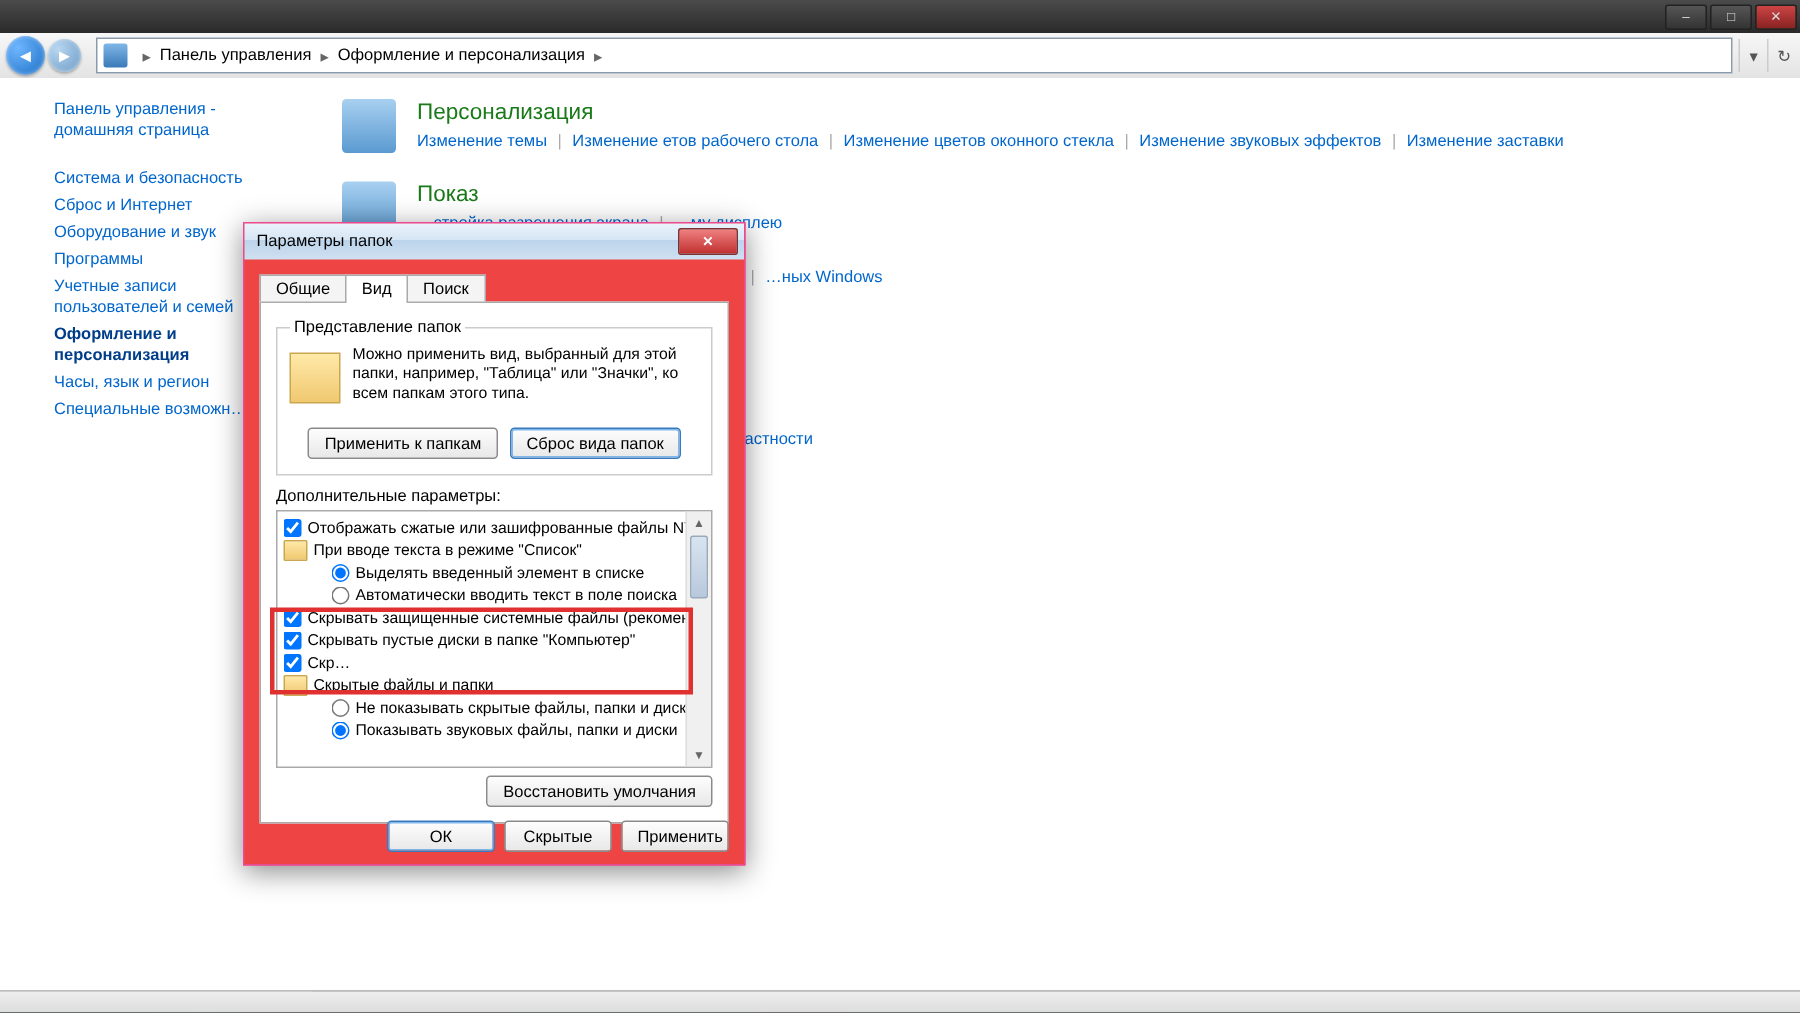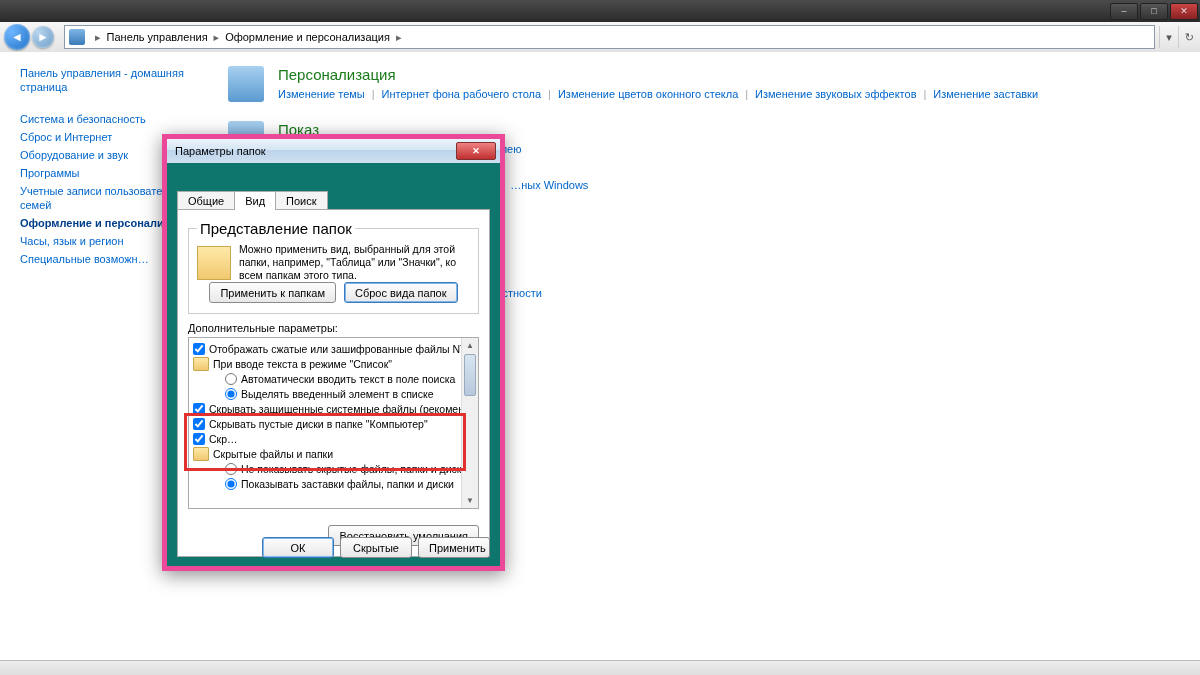--- a/index.html
+++ b/index.html
@@ -17,45 +17,45 @@
   .addrbar .sep{color:#666;margin:0 4px}
   .addrbar .cp-icon{width:16px;height:16px;background:linear-gradient(#7fb6e6,#3a7ab8);border-radius:2px;margin-right:6px;display:inline-block}
   .addrctl{display:flex;align-items:center;border-left:1px solid #ccc;height:22px;padding:0 6px;color:#555}
   .searchbox{width:210px;height:22px;background:#fff;border:1px solid #8a9aaa;margin-right:6px;padding:0 4px;display:flex;align-items:center;color:#777;font-style:italic}
   .searchbox .sicon{width:14px;height:14px;margin-right:4px;display:inline-block;border:1.5px solid #6a8ab0;border-radius:50%;position:relative}
   .searchbox .sicon:after{content:"";position:absolute;width:5px;height:1.5px;background:#6a8ab0;transform:rotate(45deg);bottom:-2px;right:-3px}
   
   .explorer{position:absolute;top:52px;left:0;right:0;bottom:14px;background:#fff;display:flex}
   .statusbar{position:absolute;bottom:0;left:0;right:0;height:14px;background:linear-gradient(#eee,#ddd);border-top:1px solid #bbb}
   .sidebar{width:178px;padding:10px 10px 10px 20px;background:#fff}
-  .sidebar a{display:block;color:#0066cc;text-decoration:none;margin:4px 0;line-height:14px}
+  .sidebar a{display:block;color:#0066cc;text-decoration:none;margin:4px 16px;line-height:14px}
   .sidebar a.sel{color:#003e8a;font-weight:bold}
   .content{flex:1;padding:14px 20px;position:relative}
   .catrow{display:flex;margin-bottom:18px}
   .caticon{width:36px;height:36px;background:linear-gradient(#a8d0f0,#5a9ad0);border-radius:3px;margin-right:14px;flex-shrink:0}
   .cat h2{margin:0 0 2px 0;font-size:15px;font-weight:normal;color:#1a7a1a}
   .cat .links{line-height:18px}
   .cat .links a{color:#0066cc;text-decoration:none}
   .cat .links .div{color:#aaa;margin:0 7px}
   
-  .dlg{position:absolute;left:162px;top:134px;width:333px;height:427px;background:#0f766e;border:5px solid #ec4899;box-shadow:0 4px 18px rgba(0,0,0,.45);font-size:11px}
+  .dlg{position:absolute;left:162px;top:148px;width:333px;height:427px;background:#ef4444;border:1px solid #ec4899;box-shadow:0 4px 18px rgba(0,0,0,.45);font-size:11px}
   .dlg-title{height:24px;background:linear-gradient(#eaf3fb,#d6e6f5 45%,#bcd4eb 46%,#cfe0f0);display:flex;align-items:center;padding:0 4px 0 8px}
   .dlg-title span{flex:1}
   .dlg-x{width:38px;height:16px;background:linear-gradient(#f08080,#c03030);border:1px solid #803030;border-radius:2px;display:flex;align-items:center;justify-content:center;color:#fff;font-weight:bold;font-size:9px}
   .dlg-body{padding:6px 10px 10px 10px}
-  .tabs{display:flex;margin-top:22px}
+  .tabs{display:flex;margin-top:4px}
   .tab{padding:3px 10px;border:1px solid #aaa;border-bottom:none;background:#f4f4f4;margin-right:-1px;font-size:11px}
   .tab.sel{background:#fff;position:relative;z-index:2}
   .tabpanel{border:1px solid #aaa;background:#fff;padding:10px;margin-top:-1px;height:326px;position:relative}
   fieldset{border:1px solid #ccc;padding:6px 8px 10px 8px;margin:0 0 8px 0}
-  legend{font-size:15px;padding:0 3px}
-  .fsrow{display:flex;align-items:center}
+  legend{font-size:11px;padding:0 3px}
+  .fsrow{display:flex;align-items:flex-end}
   .fsicon{width:32px;height:32px;background:linear-gradient(#ffe9a8,#f0c870);border:1px solid #caa850;margin-right:8px;flex-shrink:0}
   .fstext{font-size:10.5px;line-height:13px}
-  .fsbtns{display:flex;justify-content:center;gap:8px;margin-top:0}
+  .fsbtns{display:flex;justify-content:center;gap:8px;margin-top:16px}
   button.win{padding:2px 10px;height:21px;background:linear-gradient(#fdfdfd,#e8e8e8);border:1px solid #8a8a8a;border-radius:3px;font-size:11px;font-family:inherit}
   button.win.default{border:1px solid #3a7abd;box-shadow:0 0 0 1px #7fb6ec inset}
   .lbl2{margin:6px 0 3px 0}
   .treebox{border:1px solid #aaa;background:#fff;height:164px;overflow:hidden;position:relative;padding:3px 0}
   .treebox .row{display:flex;align-items:center;height:15px;padding-left:4px;white-space:nowrap;font-size:10.5px}
   .treebox .row.l2{padding-left:36px}
   .treebox input[type=checkbox]{width:12px;height:12px;margin:0 4px 0 0}
   .treebox input[type=radio]{width:12px;height:12px;margin:0 4px 0 0}
   .fico{width:14px;height:12px;display:inline-block;background:linear-gradient(#ffe9a8,#f0c870);border:1px solid #caa850;margin:0 4px 0 0;border-radius:1px}
   .scrollbar{position:absolute;right:0;top:0;bottom:0;width:16px;background:#f0f0f0;border-left:1px solid #ddd}
@@ -105,21 +105,21 @@
     <a>Учетные записи пользователей и семей</a>
     <a class="sel">Оформление и персонализация</a>
     <a>Часы, язык и регион</a>
     <a>Специальные возможн…</a>
   </div>
   <div class="content" id="content">
       <div class="catrow">
         <div class="caticon"></div>
         <div class="cat">
           <h2>Персонализация</h2>
-          <div class="links"><a>Изменение темы</a><span class="div">|</span><a>Интернет фона рабочего стола</a><span class="div">|</span><a>Изменение цветов оконного стекла</a><span class="div">|</span><a>Изменение звуковых эффектов</a><span class="div">|</span><a>Изменение заставки</a></div>
+          <div class="links"><a>Изменение темы</a><span class="div">|</span><a>Изменение етов рабочего стола</a><span class="div">|</span><a>Изменение цветов оконного стекла</a><span class="div">|</span><a>Изменение звуковых эффектов</a><span class="div">|</span><a>Изменение заставки</a></div>
         </div>
       </div>
       <div class="catrow">
         <div class="caticon"></div>
         <div class="cat">
           <h2>Показ</h2>
           <div class="links"><a>…стройка разрешения экрана</a><span class="div">|</span><a>…му дисплею</a></div>
         </div>
       </div>
       <div class="catrow">
@@ -183,27 +183,27 @@
       <div class="treebox" id="treebox">
         <div class="row">
             <input type="checkbox" checked="" style="">
             <span>Отображать сжатые или зашифрованные файлы NT…</span>
           </div>
           <div class="row">
             <span class="fico"></span>
             <span>При вводе текста в режиме "Список"</span>
           </div>
           <div class="row l2">
+            <input type="radio" checked="" style="">
+            <span>Выделять введенный элемент в списке</span>
+          </div>
+          <div class="row l2">
             <input type="radio" style="">
             <span>Автоматически вводить текст в поле поиска</span>
           </div>
-          <div class="row l2">
-            <input type="radio" checked="" style="">
-            <span>Выделять введенный элемент в списке</span>
-          </div>
           <div class="row">
             <input type="checkbox" checked="" style="">
             <span>Скрывать защищенные системные файлы (рекомен…</span>
           </div>
           <div class="row">
             <input type="checkbox" checked="" style="">
             <span>Скрывать пустые диски в папке "Компьютер"</span>
           </div>
           <div class="row">
             <input type="checkbox" checked="" style="">
@@ -212,21 +212,21 @@
           <div class="row">
             <span class="fico"></span>
             <span>Скрытые файлы и папки</span>
           </div>
           <div class="row l2">
             <input type="radio" style="">
             <span>Не показывать скрытые файлы, папки и диски</span>
           </div>
           <div class="row l2">
             <input type="radio" checked="" style="">
-            <span>Показывать заставки файлы, папки и диски</span>
+            <span>Показывать звуковых файлы, папки и диски</span>
           </div>
           <div class="scrollbar">
           <div class="arr" style="top:0">▲</div>
           <div class="thumb"></div>
           <div class="arr" style="bottom:0">▼</div>
         </div>
       </div>
       <div class="redbox" style="left:6px;top:203px;width:276px;height:52px"></div>
       <button class="win restorebtn">Восстановить умолчания</button>
     </div>

